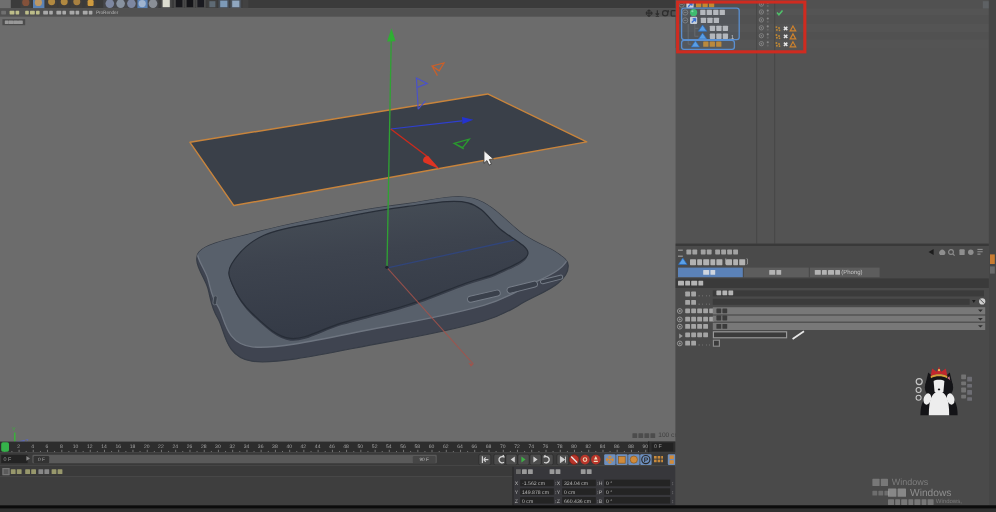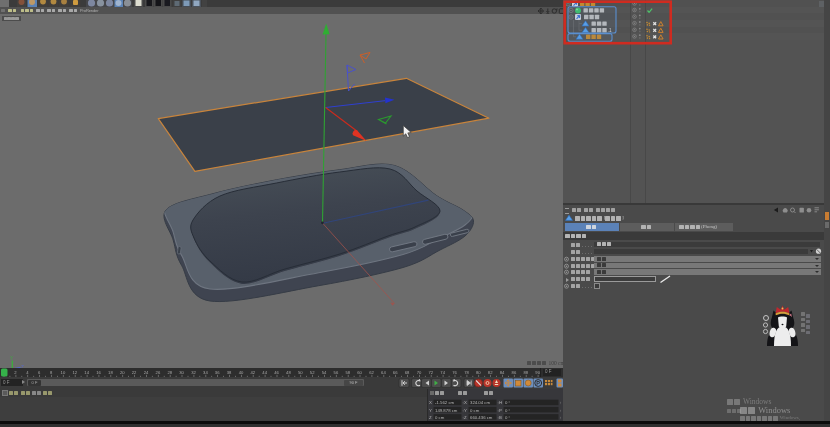--- a/index.html
+++ b/index.html
@@ -2,21 +2,21 @@
 <html><head><meta charset="utf-8"><style>
 html,body{margin:0;padding:0;background:#2f2f2f;}
 #app{position:relative;width:830px;height:427px;overflow:hidden;font-family:"Liberation Sans",sans-serif;background:#6c6c6c;}
 .abs{position:absolute;}
 .c{display:inline-block;background:currentColor;opacity:.82;border-radius:.5px;margin-right:1px;vertical-align:top;}
 .c35{width:3.5px;height:3.5px;}
 .c4{width:4px;height:4px;}
 .c45{width:4.5px;height:4.5px;}
 .c6{width:6px;height:6px;}
 .c7{width:7px;height:7px;}
-.row{white-space:nowrap;line-height:0;font-family:Liberation Serif, serif;}
+.row{white-space:nowrap;line-height:0;}
 .lead{position:absolute;height:1px;background-image:repeating-linear-gradient(90deg,#7a7a7a 0,#7a7a7a 1px,transparent 1px,transparent 3px);opacity:.7;}
 </style></head><body>
 <div id="app">
 
 <div class="abs" id="topbar" style="left:0;top:0;width:830px;height:7px;background:#3b3b3b;">
 <svg width="830" height="7" style="display:block">
   <rect x="0" y="0" width="9" height="7" fill="#6f6f6f"></rect>
   <rect x="17" y="0" width="9" height="7" fill="#42403e"></rect>
         <circle cx="21.5" cy="2" r="3" fill="#84513a"></circle>
   <rect x="27.5" y="0" width="9.5" height="7" fill="#5b82b4"></rect>

